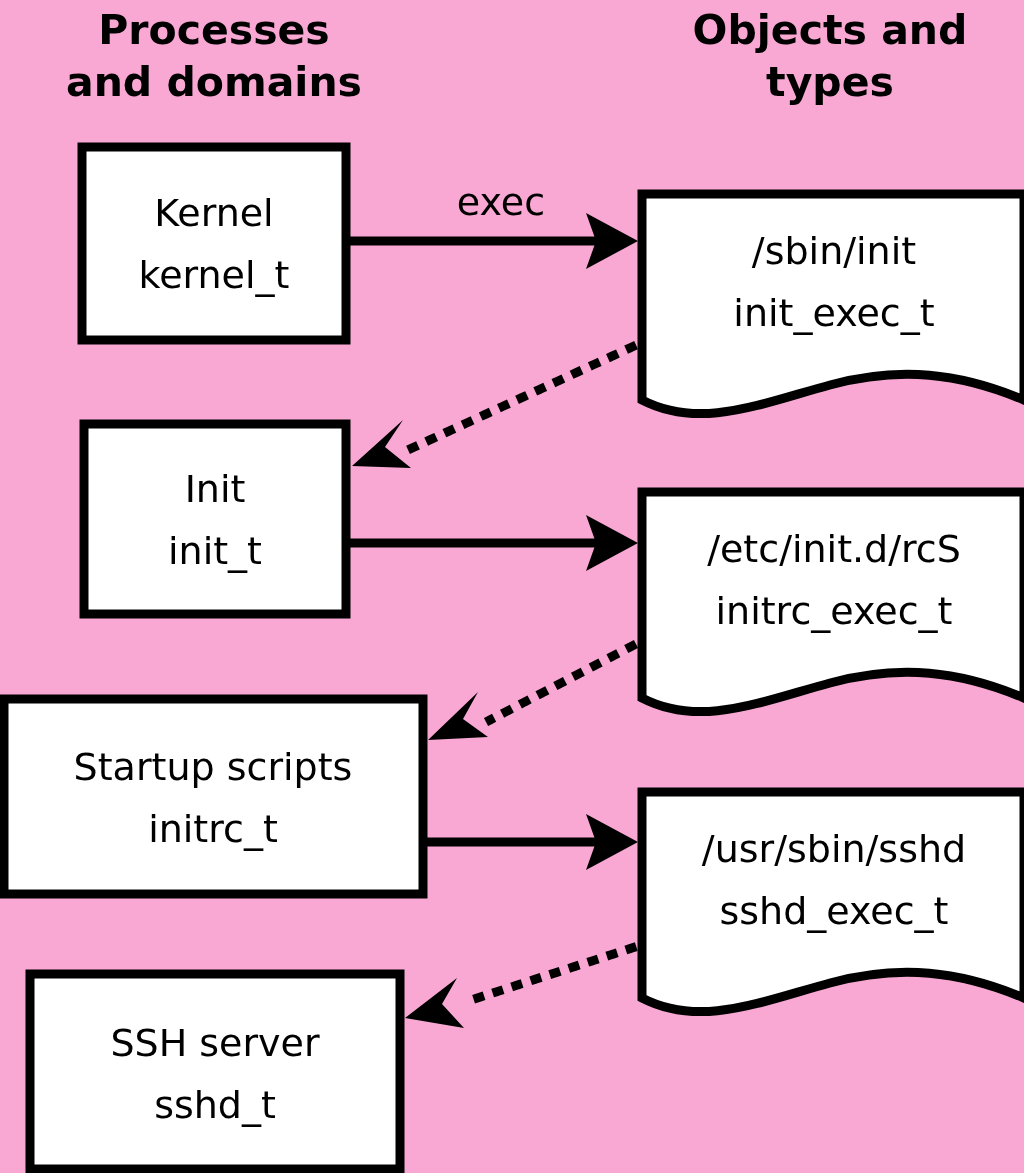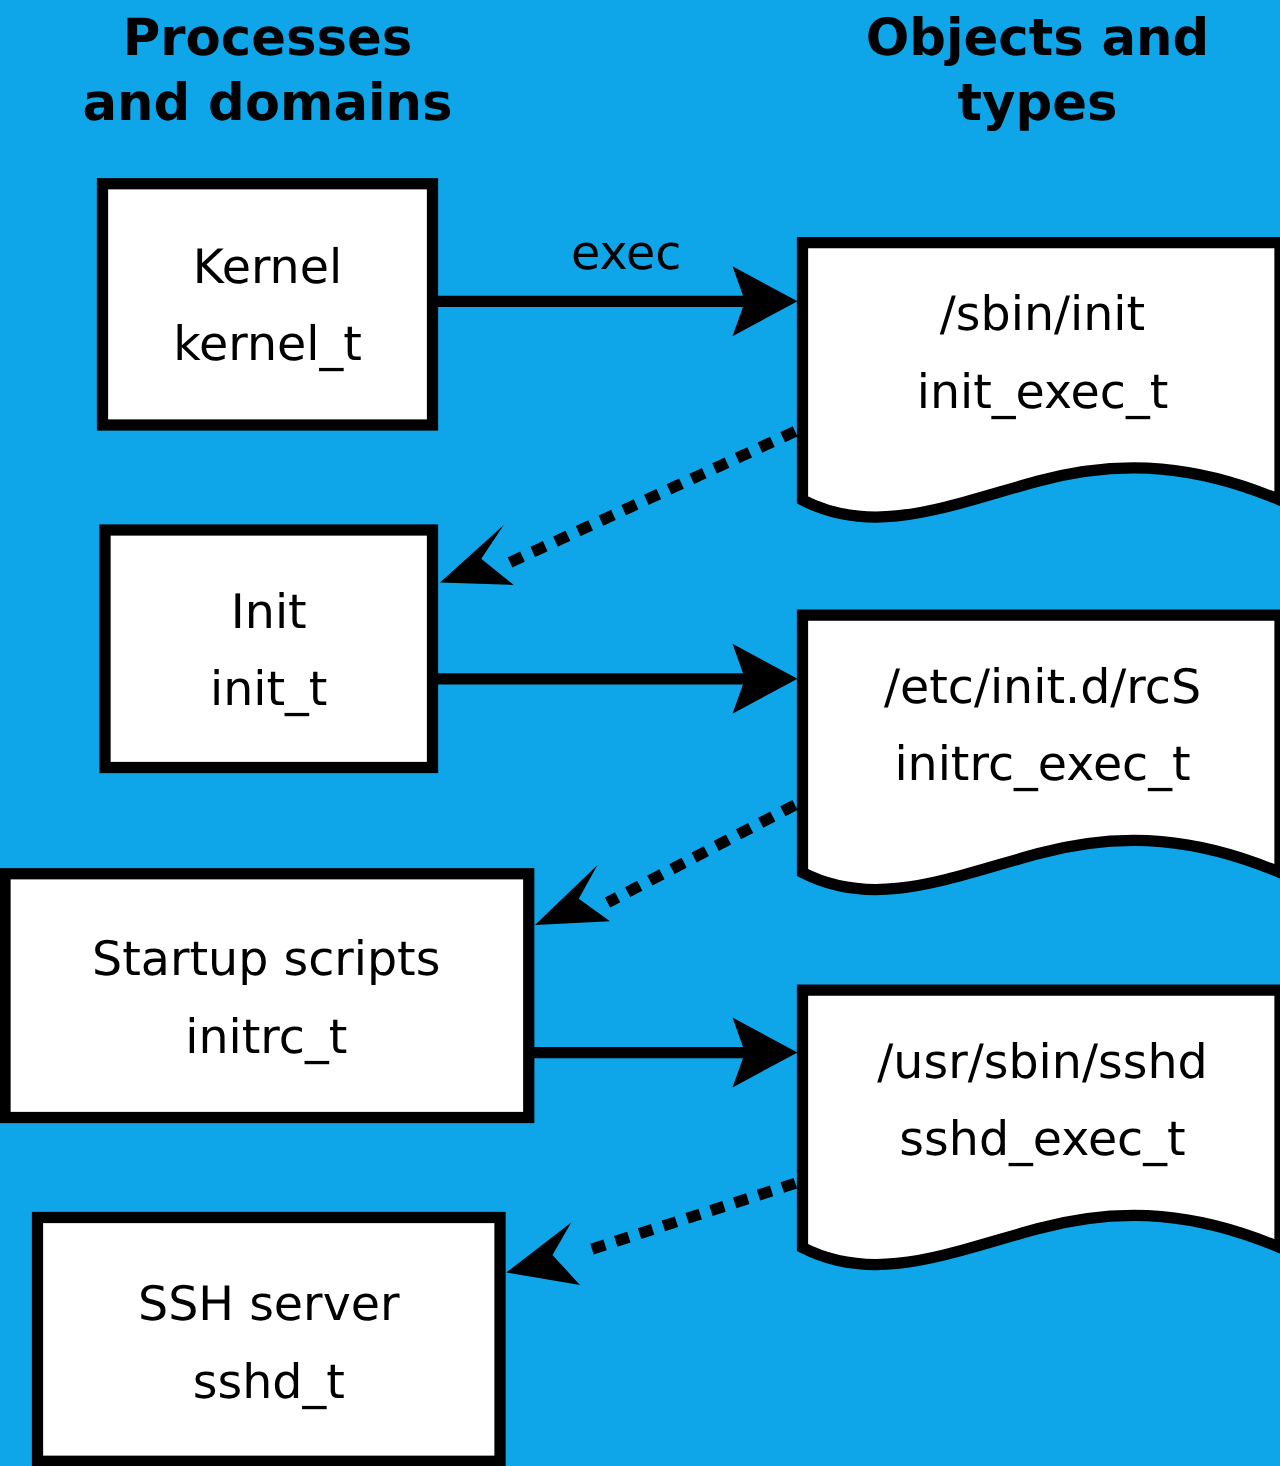--- a/index.html
+++ b/index.html
@@ -10,21 +10,21 @@
   body {
     width: 1024px;
     height: 1173px;
     overflow: hidden;
     font-family: "DejaVu Sans", sans-serif;
   }
   #diagram-root {
     position: relative;
     width: 1024px;
     height: 1173px;
-    background: #0ea5e9;
+    background: #f9a8d4;
   }
   svg#diagram-svg {
     display: block;
     width: 1024px;
     height: 1173px;
   }
   .col-title {
     font-family: "DejaVu Sans", sans-serif;
     font-weight: bold;
     font-size: 41px;

